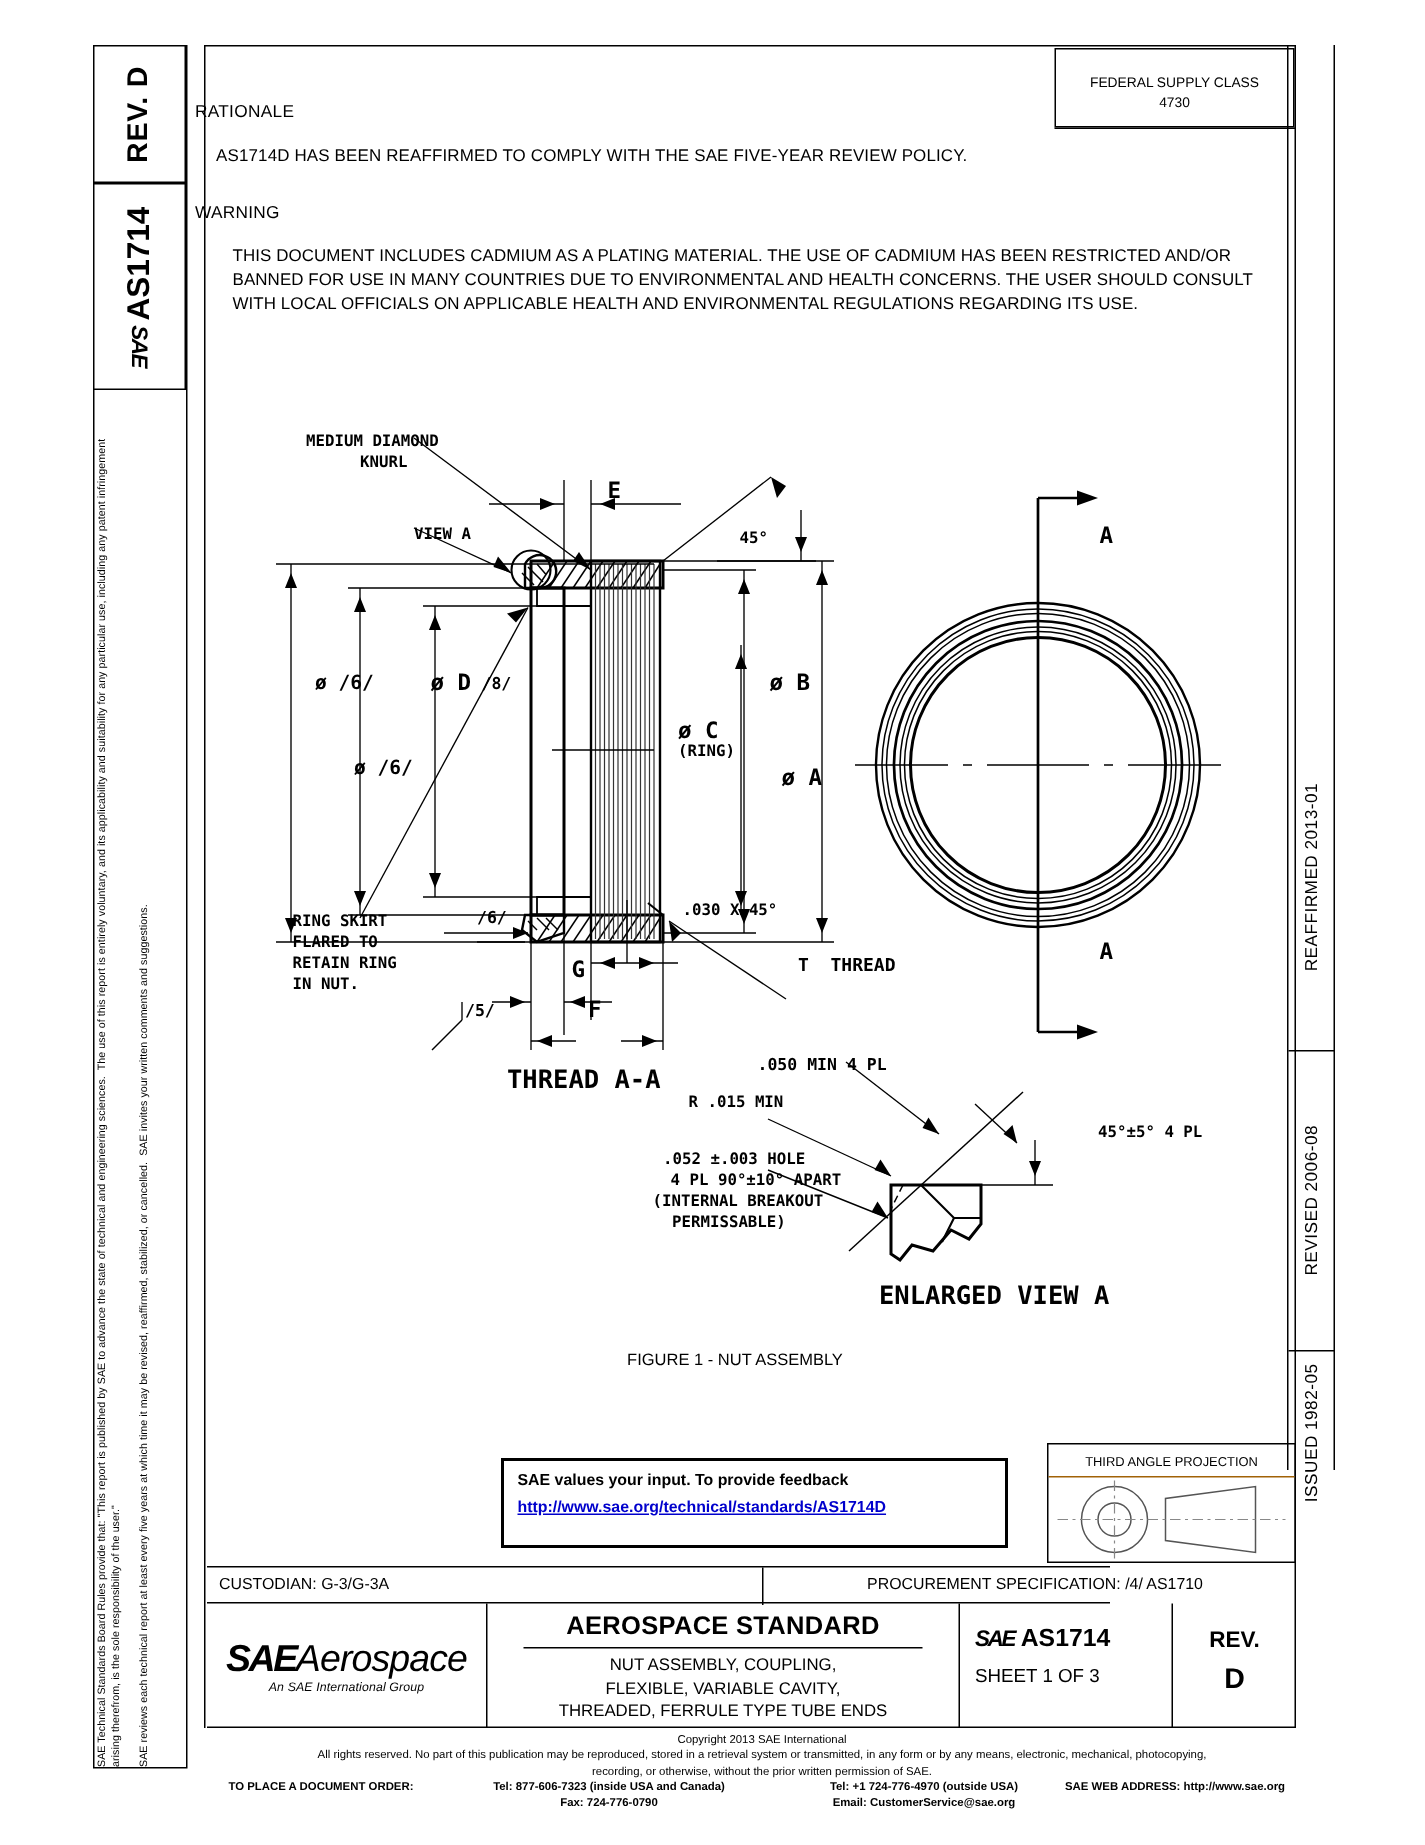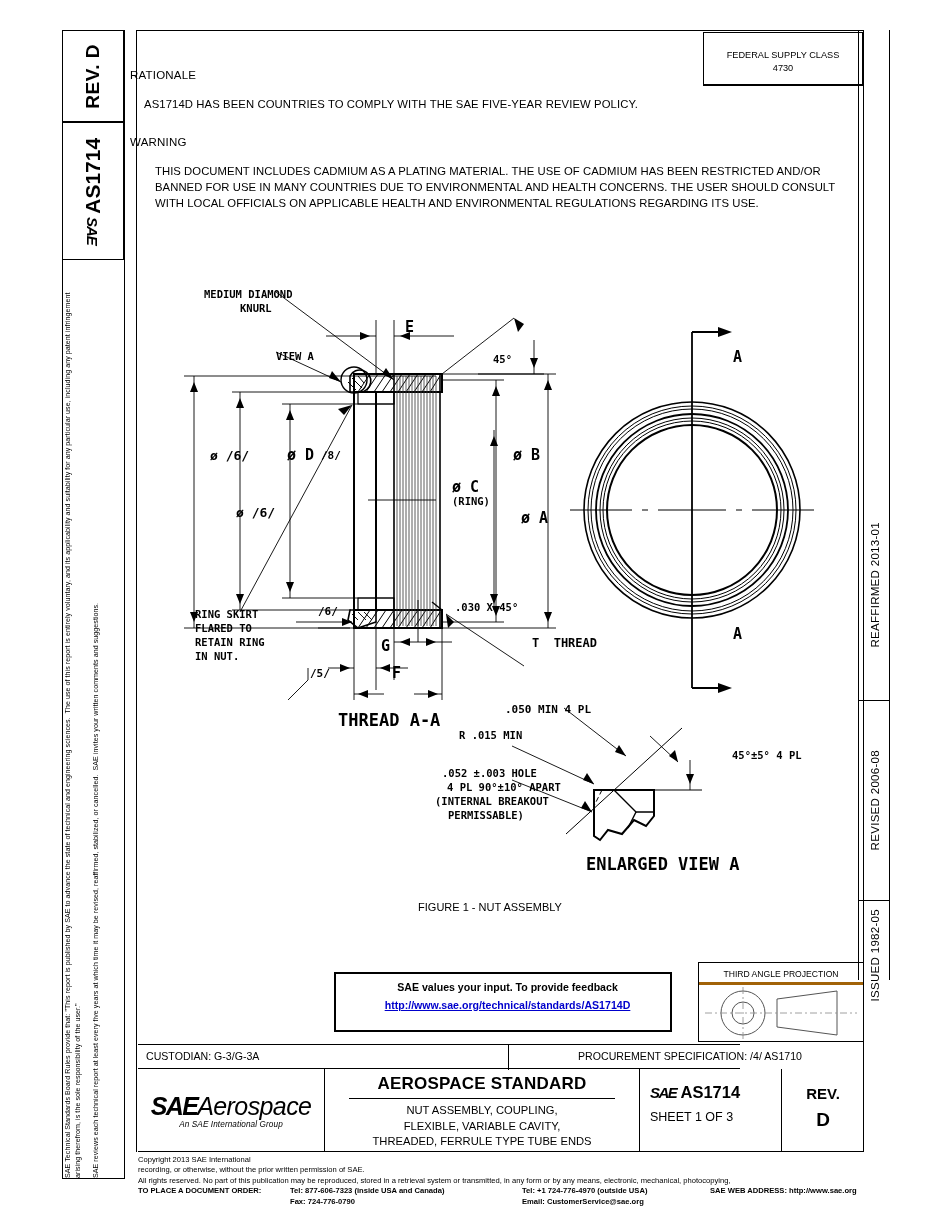--- a/index.html
+++ b/index.html
@@ -43,27 +43,27 @@
   #warning-h{left:130px;top:136px;width:600px;font-size:11.5px;letter-spacing:.2px;}
   #warning-b{position:absolute;left:155px;top:163px;width:700px;font-size:11.3px;line-height:16.2px;letter-spacing:.05px;}
 
   
   .cad{font-family:"DejaVu Sans Mono",monospace;font-weight:bold;position:absolute;white-space:pre;}
 
   #fig-cap{position:absolute;left:330px;top:901px;width:320px;text-align:center;font-size:11px;}
 
   
   #fbbox{position:absolute;left:334px;top:972px;width:338px;height:60px;border:2px solid #000;
-         box-sizing:border-box;background:#fff;padding:6px 0 0 9px;text-align:center;}
+         box-sizing:border-box;background:#fff;padding:6px 0 0 9px;}
   #fbbox .l{font-size:10.6px;font-weight:bold;line-height:14.6px;}
   #fbbox a{color:#0000cc;text-decoration:underline;font-size:10.6px;font-weight:bold;}
 
   
   #tap{position:absolute;left:698px;top:962px;width:166px;height:80px;border:1px solid #000;box-sizing:border-box;}
-  #tap-l{position:absolute;left:0;top:0;width:164px;height:22px;border-bottom:3px solid #a16207;
+  #tap-l{position:absolute;left:0;top:0;width:164px;height:22px;border-bottom:1px solid #a16207;
          box-sizing:border-box;text-align:center;font-size:8.6px;padding-top:6px;}
 
   
   #cust-row{position:absolute;left:138px;top:1044px;width:602px;height:25px;box-sizing:border-box;
             border-top:1px solid #000;border-bottom:1px solid #000;}
   #cust{position:absolute;left:8px;top:5px;font-size:10.6px;}
   #cust-div{position:absolute;left:370px;top:0;width:1px;height:25px;background:#000;}
   #procspec{position:absolute;left:378px;top:5px;width:348px;text-align:center;font-size:10.6px;}
 
   
@@ -85,21 +85,21 @@
   .logo-sae{font-weight:bold;font-style:italic;font-size:25px;letter-spacing:-1.6px;}
   .logo-aero{font-style:italic;font-size:25px;letter-spacing:-.6px;}
   .logo-sub{font-style:italic;font-size:8.2px;letter-spacing:.1px;margin-top:-1px;}
 
   #as-num{font-size:16.5px;font-weight:bold;}
   #as-sheet{font-size:12.5px;margin-top:8px;}
   #rev-lbl{font-size:15px;font-weight:bold;}
   #rev-val{font-size:19px;font-weight:bold;margin-top:7px;}
 
   
-  #copy{position:absolute;left:138px;top:1155px;width:740px;font-size:7.6px;line-height:10.4px;}
+  #copy{position:absolute;left:138px;top:1155px;width:740px;font-size:7.6px;line-height:10.4px;text-align:center;}
   #copy .b{font-weight:bold;}
   #copy table{border-collapse:collapse;font-size:7.6px;}
   #copy td{padding:0 0 0 0;vertical-align:top;white-space:nowrap;}
 
   
   #frame-v1{position:absolute;left:136px;top:30px;width:1px;height:1122px;background:#000;}
   #frame-top{position:absolute;left:136px;top:30px;width:728px;height:1px;background:#000;}
   #frame-v2{position:absolute;left:863px;top:30px;width:1px;height:1122px;background:#000;}
   #frame-v0{position:absolute;left:62px;top:260px;width:1px;height:918px;background:#000;}
   #frame-v0b{position:absolute;left:124px;top:30px;width:1px;height:1148px;background:#000;}
@@ -146,21 +146,21 @@
     </div>
   </div>
 
   <div id="fsc">
     <div>FEDERAL SUPPLY CLASS</div>
     <div>4730</div>
   </div>
   <div id="fsc-line"></div>
 
   <div class="ctr" id="rationale-h">RATIONALE</div>
-  <div id="rationale-b">AS1714D HAS BEEN COUNTRIES TO COMPLY WITH THE SAE FIVE-YEAR REVIEW POLICY.</div>
+  <div id="rationale-b">AS1714D HAS BEEN REAFFIRMED TO COMPLY WITH THE SAE FIVE-YEAR REVIEW POLICY.</div>
   <div class="ctr" id="warning-h">WARNING</div>
   <div id="warning-b">THIS DOCUMENT INCLUDES CADMIUM AS A PLATING MATERIAL.  THE USE OF CADMIUM HAS BEEN RESTRICTED AND/OR BANNED FOR USE IN MANY COUNTRIES DUE TO ENVIRONMENTAL AND HEALTH CONCERNS.  THE USER SHOULD CONSULT WITH LOCAL OFFICIALS ON APPLICABLE HEALTH AND ENVIRONMENTAL REGULATIONS REGARDING ITS USE.</div>
 
   <svg id="drawing" class="abs" style="left:136px;top:270px;width:728px;height:660px;" viewBox="0 0 728 660">
     <g fill="none" stroke="#000" stroke-width="1.5" stroke-linecap="butt">
 
       <rect x="218" y="122" width="22" height="218" stroke-width="2"></rect>
 
       <path d="M218 104 L306 104 L306 122 L218 122 Z" stroke-width="2"></path>
 
@@ -508,22 +508,22 @@
       <div id="as-sheet">SHEET 1 OF 3</div>
     </div>
     <div id="tb-rev">
       <div id="rev-lbl">REV.</div>
       <div id="rev-val">D</div>
     </div>
   </div>
 
   <div id="copy">
     <div>Copyright 2013 SAE International</div>
+    <div>All rights reserved. No part of this publication may be reproduced, stored in a retrieval system or transmitted, in any form or by any means, electronic, mechanical, photocopying,</div>
     <div>recording, or otherwise, without the prior written permission of SAE.</div>
-    <div>All rights reserved. No part of this publication may be reproduced, stored in a retrieval system or transmitted, in any form or by any means, electronic, mechanical, photocopying,</div>
     <table>
       <tbody>
           <tr>
         <td class="b" style="width:152px;margin-top:18px;">TO PLACE A DOCUMENT ORDER:</td>
         <td class="b" style="width:232px;">Tel: 877-606-7323 (inside USA and Canada)</td>
         <td class="b" style="width:188px;">Tel: +1 724-776-4970 (outside USA)</td>
         <td class="b">SAE WEB ADDRESS: http://www.sae.org</td>
       </tr>
       <tr>
         <td></td>

